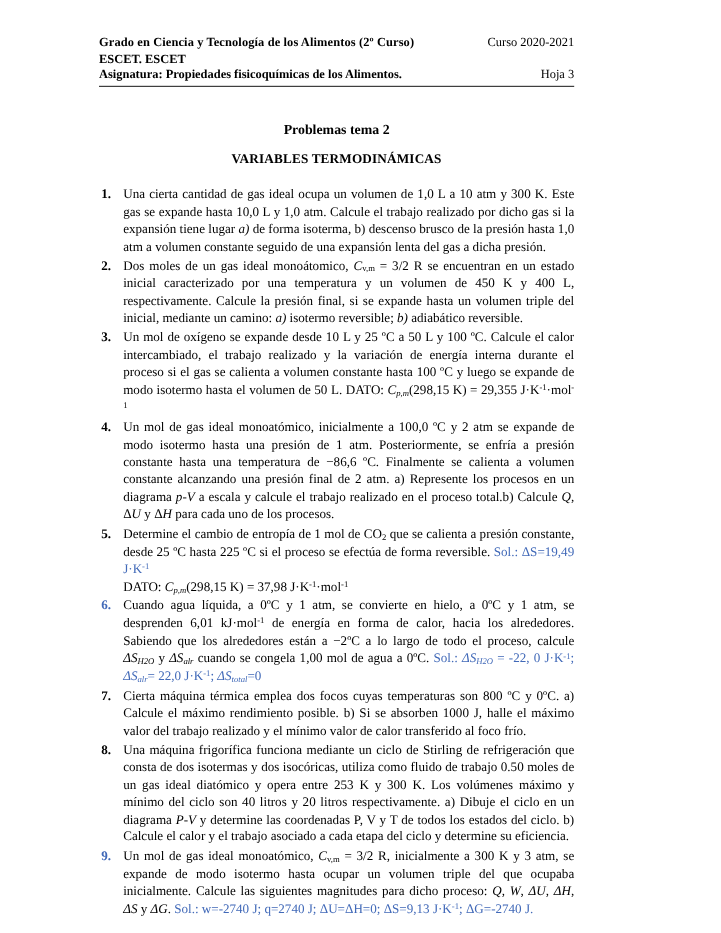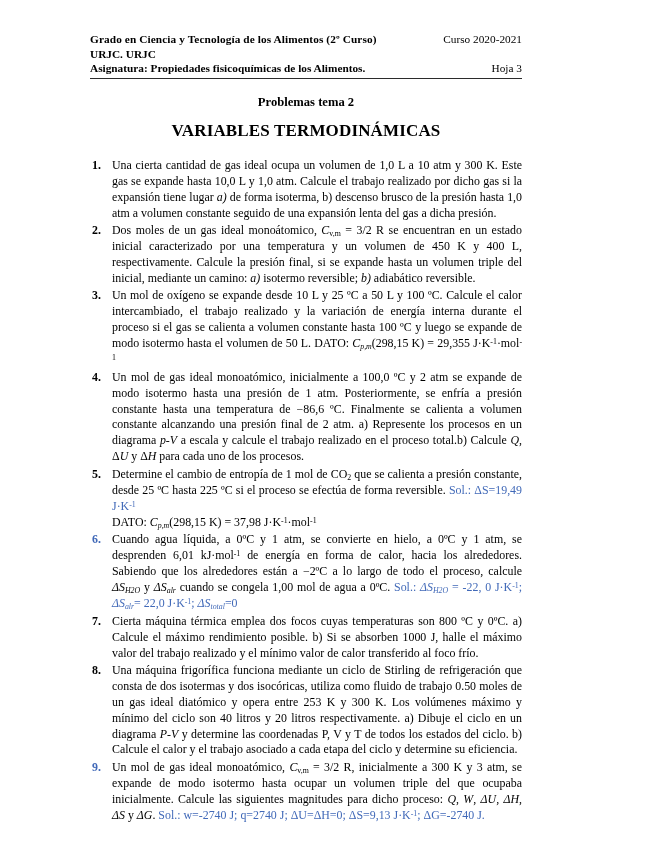--- a/index.html
+++ b/index.html
@@ -44,25 +44,25 @@
     border-top: 1.1px solid #2b2b2b;
     margin: 2px 0 0 0;
     width: 100%;
   }
 
   
   .title-block { text-align: center; }
   .title-main {
     font-weight: bold;
     font-size: 12.6px;
-    margin-top: 16px;
+    margin-top: 32px;
   }
   .title-sub {
     font-weight: bold;
-    font-size: 17px;
+    font-size: 12px;
     margin-top: 11px;
     letter-spacing: .15px;
   }
 
   
   .problem-list {
     margin-top: 17px;
     font-size: 11.9px;
     line-height: 1.335;
   }
@@ -96,21 +96,21 @@
 <body>
 
 <div class="page">
 
   <div class="doc-header">
     <div class="hdr-row">
       <div class="hdr-left hdr-course">Grado en Ciencia y Tecnología de los Alimentos (2º Curso)</div>
       <div class="hdr-right">Curso 2020-2021</div>
     </div>
     <div class="hdr-row">
-      <div class="hdr-left hdr-school">URJC. URJC</div>
+      <div class="hdr-left hdr-school">ESCET. ESCET</div>
       <div class="hdr-right"></div>
     </div>
     <div class="hdr-row">
       <div class="hdr-left"><span class="hdr-subject-label">Asignatura: </span><span class="hdr-subject-value">Propiedades fisicoquímicas de los Alimentos.</span></div>
       <div class="hdr-right">Hoja 3</div>
     </div>
     <hr class="hdr-rule">
   </div>
 
   <div class="title-block">

